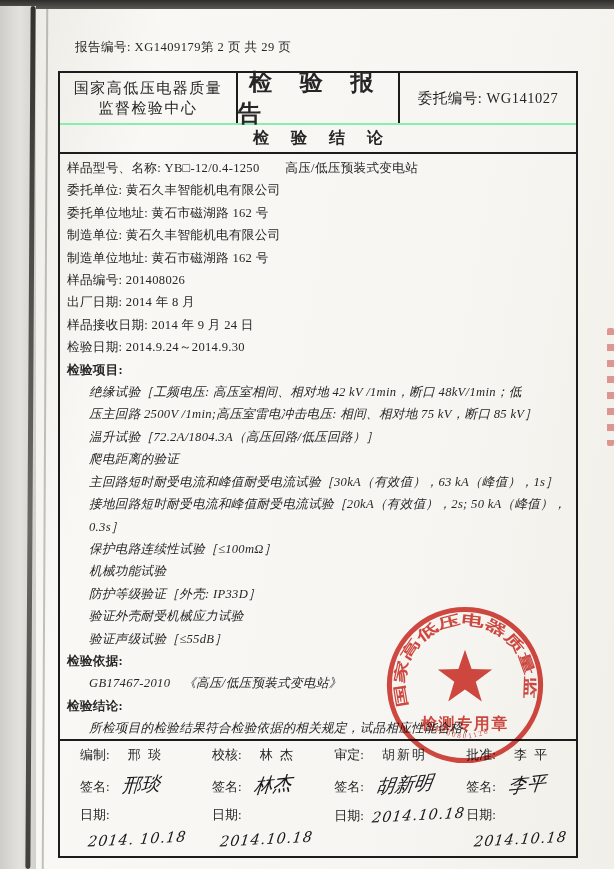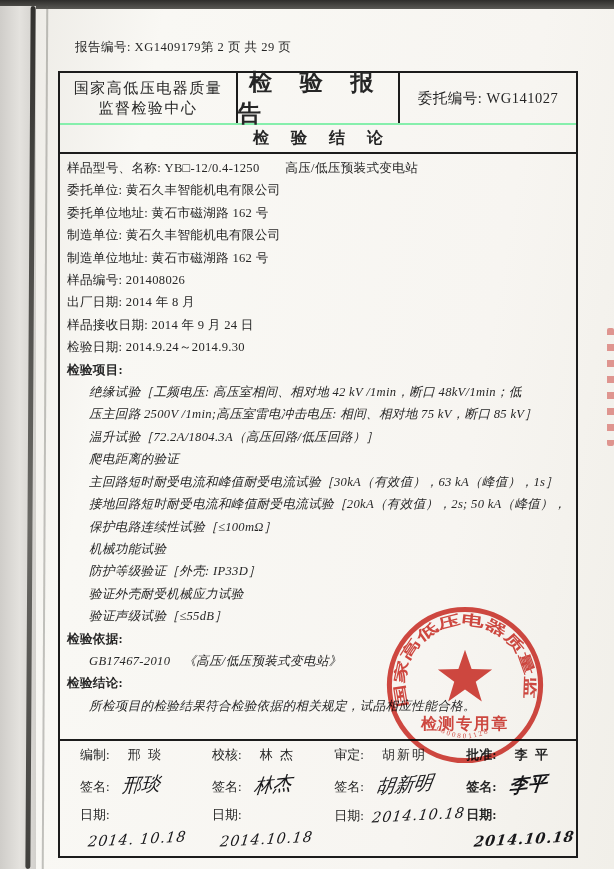--- a/index.html
+++ b/index.html
@@ -35,21 +35,21 @@
              font-size:14.5px;letter-spacing:.5px;}
   .rpt-sect{height:27px;border-bottom:2px solid #1c1c1c;display:flex;align-items:center;
             justify-content:center;font-size:16px;font-weight:bold;letter-spacing:9px;text-indent:9px;}
   .rpt-body{height:585px;padding:3px 1px 0 7px;box-sizing:border-box;font-size:12.6px;border-radius:12px;}
   .line{line-height:22.4px;white-space:nowrap;letter-spacing:.3px;}
   .indent{padding-left:22px;font-style:italic;}
   .label-bold{font-weight:bold;}
   
   .rpt-foot{border-top:2px solid #1c1c1c;padding:2px 7px 4px 20px;}
   .frow{display:flex;align-items:flex-start;}
-  .fc0{width:27%;}.fc1{width:25%;}.fc2{width:27%;}.fc3{width:21%;font-weight:bold;}
+  .fc0{width:27%;}.fc1{width:25%;}.fc2{width:27%;}.fc3{width:21%;}
   .roles{font-size:13px;line-height:24px;}
   .roles .rname{margin-left:18px;letter-spacing:2px;}
   .signs{font-size:13px;line-height:34px;height:36px;}
   .dates{font-size:13px;line-height:24px;}
   .hand{display:inline-block;font-family:"DejaVu Serif",serif;font-style:italic;
         color:#17171a;}
   .hname{font-size:19px;margin-left:12px;transform:rotate(-4deg) skewX(-8deg);}
   .hdate{font-size:14.5px;margin-left:8px;transform:rotate(-3deg) skewX(-10deg);
          letter-spacing:1px;white-space:nowrap;}
   .r1{transform:rotate(-3deg) skewX(-6deg);}
@@ -100,20 +100,21 @@
       <div class="line">出厂日期: 2014 年 8 月</div>
       <div class="line">样品接收日期: 2014 年 9 月 24 日</div>
       <div class="line">检验日期: 2014.9.24～2014.9.30</div>
       <div class="line label-bold">检验项目:</div>
       <div class="line indent">绝缘试验［工频电压: 高压室相间、相对地 42 kV /1min，断口 48kV/1min；低</div>
       <div class="line indent">压主回路 2500V /1min;高压室雷电冲击电压: 相间、相对地 75 kV，断口 85 kV］</div>
       <div class="line indent">温升试验［72.2A/1804.3A（高压回路/低压回路）］</div>
       <div class="line indent">爬电距离的验证</div>
       <div class="line indent">主回路短时耐受电流和峰值耐受电流试验［30kA（有效值），63 kA（峰值），1s］</div>
       <div class="line indent">接地回路短时耐受电流和峰值耐受电流试验［20kA（有效值），2s; 50 kA（峰值），</div>
+      <div class="line indent">0.3s］</div>
       <div class="line indent">保护电路连续性试验［≤100mΩ］</div>
       <div class="line indent">机械功能试验</div>
       <div class="line indent">防护等级验证［外壳: IP33D］</div>
       <div class="line indent">验证外壳耐受机械应力试验</div>
       <div class="line indent">验证声级试验［≤55dB］</div>
       <div class="line label-bold">检验依据:</div>
       <div class="line indent">GB17467-2010　《高压/低压预装式变电站》</div>
       <div class="line label-bold">检验结论:</div>
       <div class="line indent">所检项目的检验结果符合检验依据的相关规定，试品相应性能合格。</div>
     </div>

